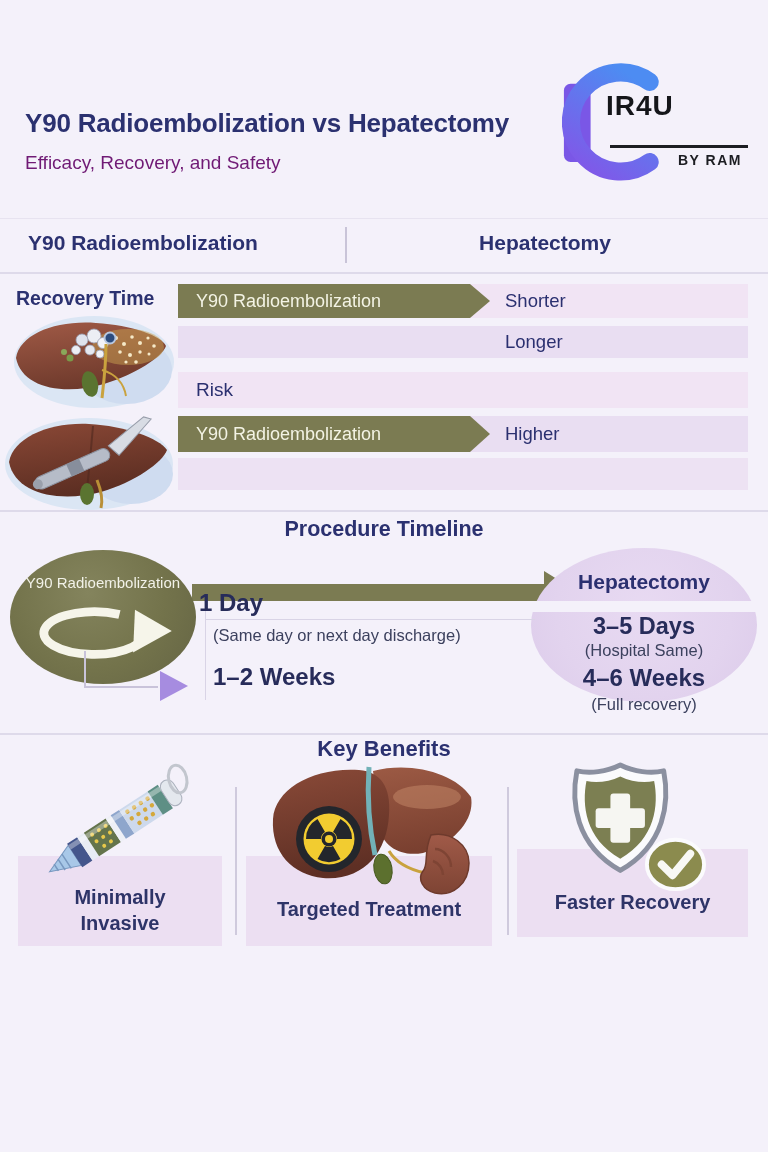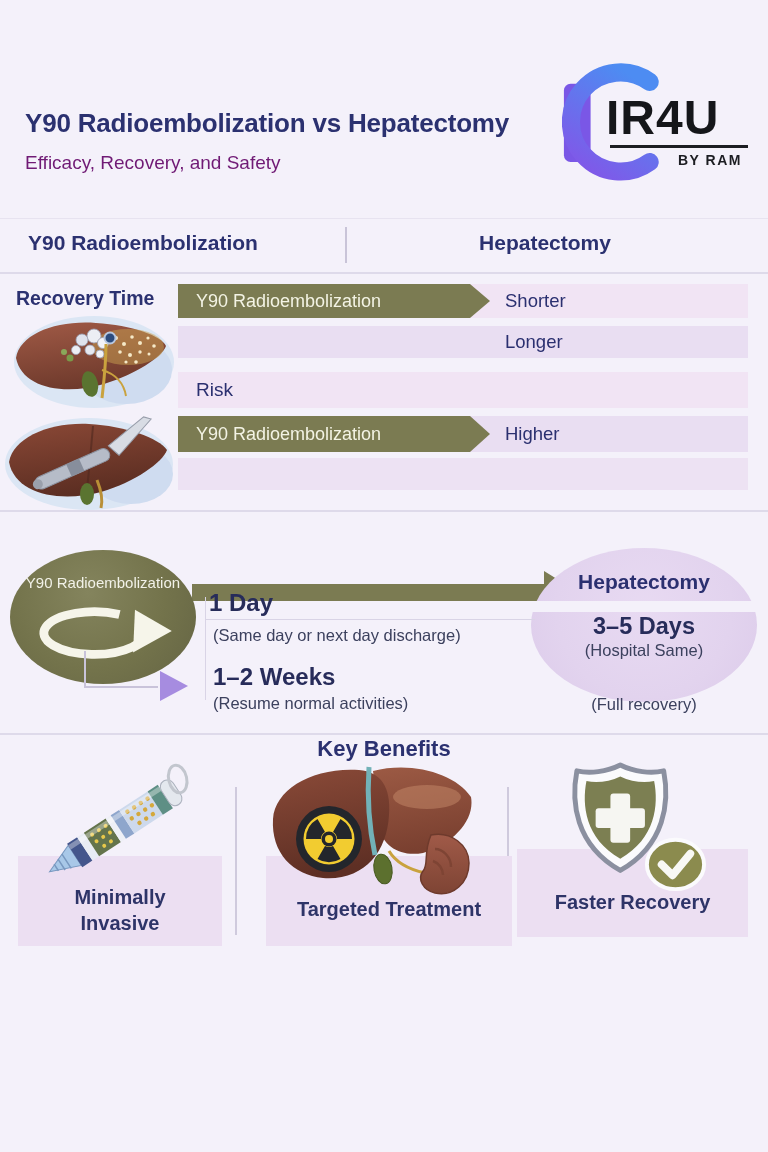--- a/index.html
+++ b/index.html
@@ -5,21 +5,21 @@
   html,body{margin:0;padding:0;}
   body{font-family:"Liberation Sans","DejaVu Sans",sans-serif;background:#e9e6f2;}
   #canvas{position:relative;width:768px;height:1152px;background:#f4f1fa;overflow:hidden;margin:0 auto;}
   .abs{position:absolute;}
   .center{text-align:center;}
   .hline{position:absolute;background:#dedaea;height:2px;left:0;width:768px;}
   .thinline{position:absolute;background:#d9d4e6;}
   
   .page-title{left:25px;top:108px;font-size:26px;font-weight:700;letter-spacing:-0.2px;color:#2b3170;}
   .page-subtitle{left:25px;top:152px;font-size:19px;font-weight:400;color:#701a75;}
-  .logo-ir4u{left:606px;top:90px;font-size:48px;font-weight:800;color:#15161a;letter-spacing:1px;}
+  .logo-ir4u{left:606px;top:90px;font-size:28px;font-weight:800;color:#15161a;letter-spacing:1px;}
   .logo-underline{left:610px;top:145px;width:138px;height:3px;background:#1c1d22;}
   .logo-byram{left:678px;top:152px;font-size:14px;font-weight:700;color:#1c1d22;letter-spacing:1.5px;}
   
   .col-header{font-size:21px;font-weight:700;color:#2b3170;}
   .col-divider{left:345px;top:227px;width:2px;height:36px;background:#c9c4d8;}
   
   .row-label{font-size:19.5px;font-weight:700;color:#2b3170;}
   .t-row{position:absolute;left:178px;width:570px;}
   .row-pink{background:#f1e4f4;}
   .row-purple{background:#e9def2;}
@@ -165,63 +165,64 @@
 
   <div class="t-row row-purple" style="top:416px;height:36px;">
     <div class="banner">Y90 Radioembolization</div>
     <div class="t-value">Higher</div>
   </div>
 
   <div class="t-row" style="top:458px;height:32px;background:#ede2f3;"></div>
 
   <div class="hline" style="top:510px;"></div>
 
+  <div class="abs tl-title">Procedure Timeline</div>
 
   <div class="abs tl-shaft"></div>
   <div class="abs tl-arrowhead"></div>
 
   <div class="abs tl-ellipse-right"></div>
   <div class="abs tl-band"></div>
 
   <div class="abs tl-ellipse-left">
     <div class="tl-node-label">Y90 Radioembolization</div>
     <svg class="abs" style="left:18px;top:52px;" width="150" height="62" viewBox="0 0 150 64">
       <path d="M92,13 A52,22 0 1 0 117,28" fill="none" stroke="#f6f5ea" stroke-width="9"></path>
       <polygon points="108,8 146,30 106,52" fill="#f6f5ea"></polygon>
     </svg>
   </div>
 
   <div class="abs tl-right-text" style="top:570px;font-size:21px;font-weight:700;color:#2b3070;">Hepatectomy</div>
   <div class="abs tl-right-text big-time" style="top:613px;font-size:23.5px;">3–5 Days</div>
   <div class="abs tl-right-text note" style="top:641px;">(Hospital Same)</div>
+  <div class="abs tl-right-text big-time" style="top:664px;">4–6 Weeks</div>
   <div class="abs tl-right-text note" style="top:695px;">(Full recovery)</div>
 
   <div class="thinline" style="left:205px;top:597px;width:1px;height:103px;"></div>
   <div class="thinline" style="left:205px;top:619px;width:330px;height:1px;"></div>
 
-  <div class="abs big-time" style="left:209px;top:589px;">1 Day</div>
+  <div class="abs big-time" style="left:199px;top:589px;">1 Day</div>
   <div class="abs note" style="left:213px;top:626px;">(Same day or next day discharge)</div>
 
   <div class="conn" style="left:84px;top:651px;width:2px;height:36px;"></div>
   <div class="conn" style="left:84px;top:686px;width:74px;height:2px;"></div>
   <div class="abs tl-triangle"></div>
 
   <div class="abs big-time" style="left:213px;top:663px;">1–2 Weeks</div>
-  <div class="abs note" style="left:213px;top:694px;">(Resume normal activities)</div>
 
   <div class="hline" style="top:733px;"></div>
 
   <div class="abs kb-title">Key Benefits</div>
   <div class="vdiv" style="left:235px;"></div>
   <div class="vdiv" style="left:507px;"></div>
 
   <div class="kb-box" style="left:18px;top:856px;width:204px;height:90px;">
     <div class="kb-label" style="top:28px;width:150px;">Minimally Invasive</div>
   </div>
-  <div class="kb-box" style="left:246px;top:856px;width:246px;height:90px;margin-left:20px;">
+  <div class="kb-box" style="left:246px;top:856px;width:246px;height:90px;">
     <div class="kb-label" style="top:40px;width:240px;">Targeted Treatment</div>
   </div>
   <div class="kb-box" style="left:517px;top:849px;width:231px;height:88px;">
     <div class="kb-label" style="top:40px;width:220px;">Faster Recovery</div>
   </div>
 
   <div class="abs" style="left:28px;top:760px;">
     <svg width="185" height="132" viewBox="0 0 185 132">
       <g transform="rotate(-33 92 66)">
         <polygon points="8,66 38,54 38,78" fill="#a8c8e8" stroke="#7898c0" stroke-width="1"></polygon>

